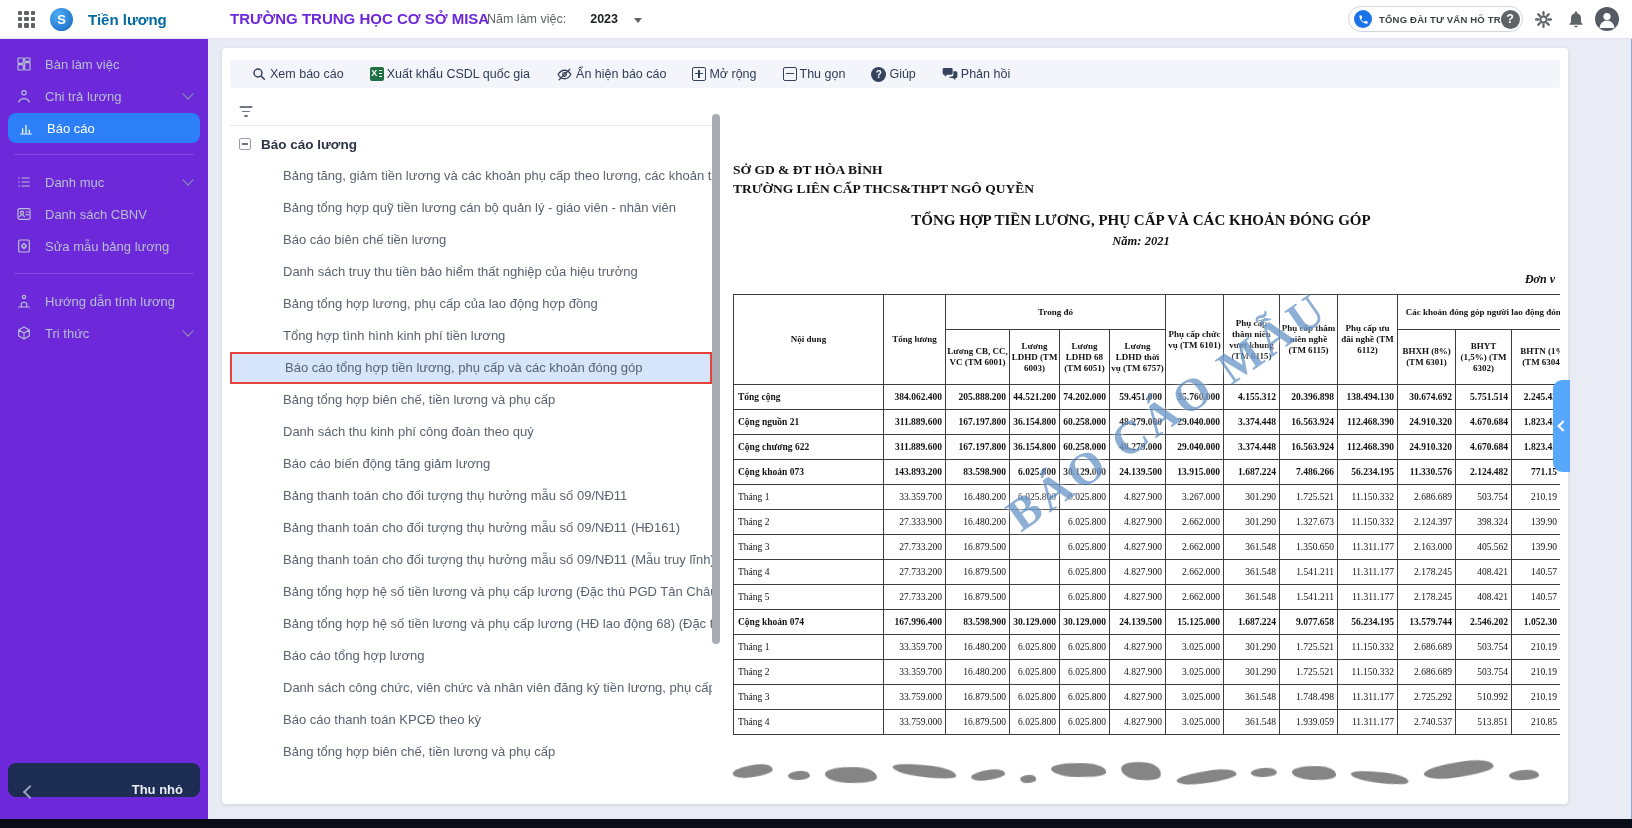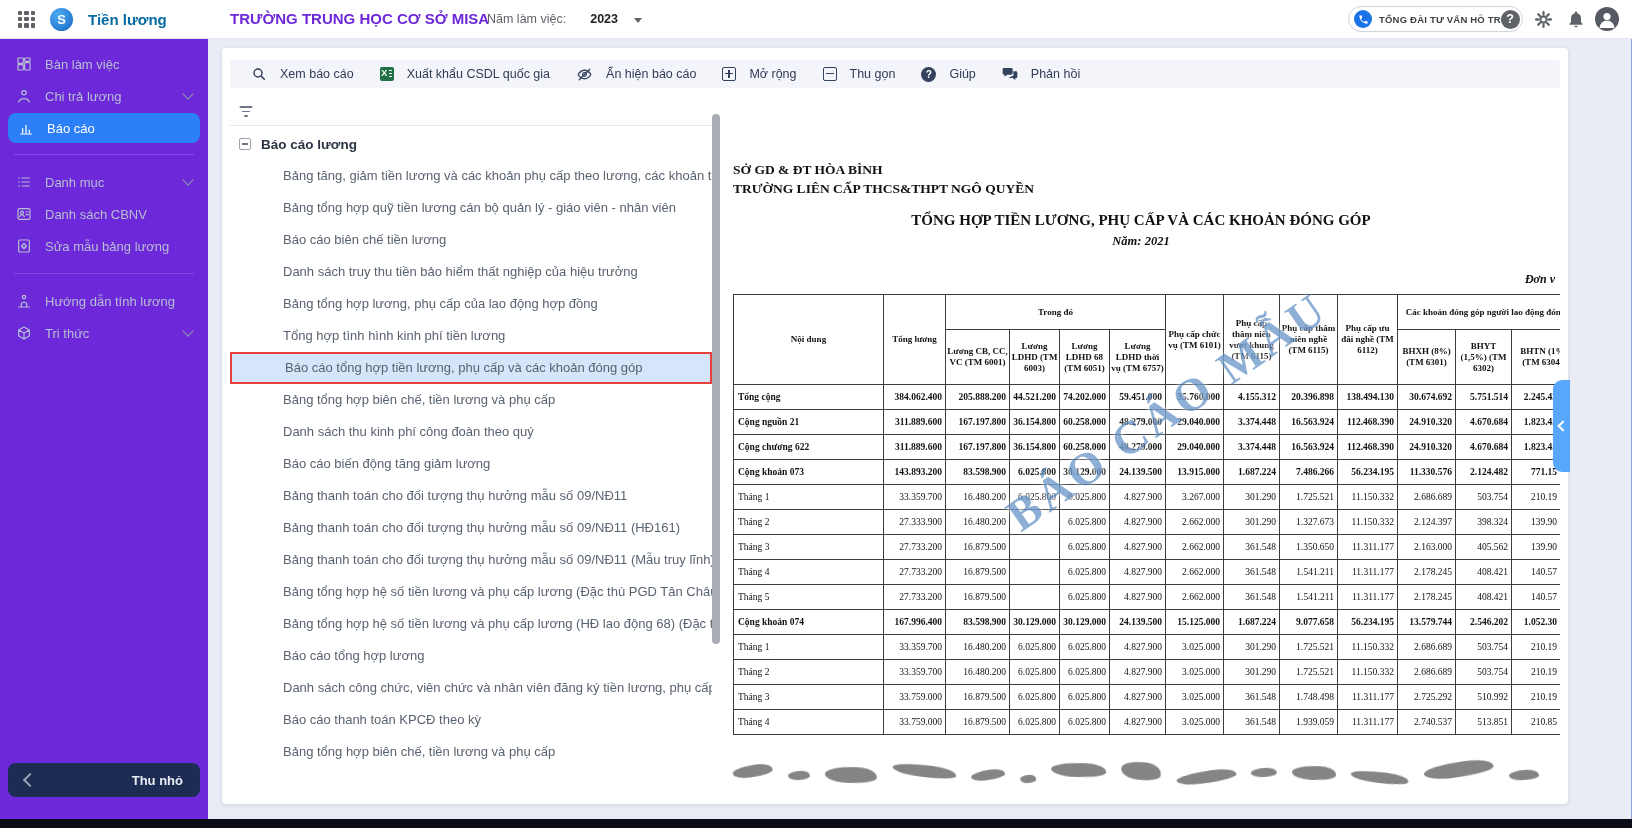--- a/index.html
+++ b/index.html
@@ -33,31 +33,31 @@
   .sidebar{position:absolute;left:0;top:38px;width:208px;bottom:9px;background:#6d28d9;z-index:4;
            padding-top:10px;box-sizing:border-box}
   .snav{display:flex;align-items:center;height:32px;padding:0 16px;color:#b7bfd2;font-size:13px;gap:13px;cursor:pointer}
   .snav svg{flex:0 0 16px}
   .snav .lbl{white-space:nowrap;overflow:hidden}
   .chev{margin-left:auto;width:7px;height:7px;border-right:1.7px solid #8e97ad;border-bottom:1.7px solid #8e97ad;
         transform:rotate(45deg);margin-top:-4px}
   .snav.active{background:#2d7ff7;color:#fff;border-radius:8px;margin:1px 8px;padding:0 10px;height:30px}
   .sdiv{height:1px;background:rgba(255,255,255,.16);margin:11px 14px}
   .collapse{position:absolute;left:8px;right:8px;bottom:22px;height:34px;background:#1d2c52;border-radius:8px;
-            display:flex;align-items:center;padding:0 17px;cursor:pointer}
+            display:flex;align-items:flex-end;padding:0 17px;cursor:pointer}
   .collapse .back{width:8px;height:8px;border-left:2px solid #9aa3b8;border-bottom:2px solid #9aa3b8;transform:rotate(45deg)}
   .collapse .lbl{margin-left:auto;font-size:13px;font-weight:600;color:#e8ecf4}
   .bottombar{position:absolute;left:0;bottom:0;width:1632px;height:9px;background:#0a0d18;z-index:6}
 
   
   .card{position:absolute;left:222px;top:48px;width:1346px;height:756px;background:#fff;border-radius:4px;
         box-shadow:0 1px 4px rgba(20,35,70,.12)}
   .toolbar{position:absolute;left:8px;right:8px;top:12px;height:28px;background:#f3f5fa;border-radius:3px;
            display:flex;align-items:center;padding:0 4px 0 8px}
-  .tbtn{display:flex;align-items:center;gap:13px;font-size:12.5px;color:#2f3c55;padding:0 13px;height:100%;cursor:pointer;white-space:nowrap}
+  .tbtn{display:flex;align-items:center;gap:3px;font-size:12.5px;color:#2f3c55;padding:0 13px;height:100%;cursor:pointer;white-space:nowrap}
   .xl{width:14px;height:14px;background:#1f7145;border-radius:2px;position:relative}
   .xl::before{content:"X";position:absolute;left:1.5px;top:1px;color:#fff;font-size:9px;font-weight:bold}
   .xl::after{content:"";position:absolute;right:2px;top:3px;width:3px;height:8px;
              background:repeating-linear-gradient(#fff 0 1px,transparent 1px 3px)}
   .pmbox{width:12px;height:12px;border:1.5px solid #35425d;border-radius:2px;position:relative}
   .pmbox::before,.pmbox.plus::after{content:"";position:absolute;background:#35425d}
   .pmbox::before{left:2px;right:2px;top:4.6px;height:1.6px}
   .pmbox.plus::after{top:2px;bottom:2px;left:4.6px;width:1.6px}
   .helpc2{width:15px;height:15px;border-radius:50%;background:#35425d;color:#fff;font-size:10px;font-weight:bold;
           display:flex;align-items:center;justify-content:center}

